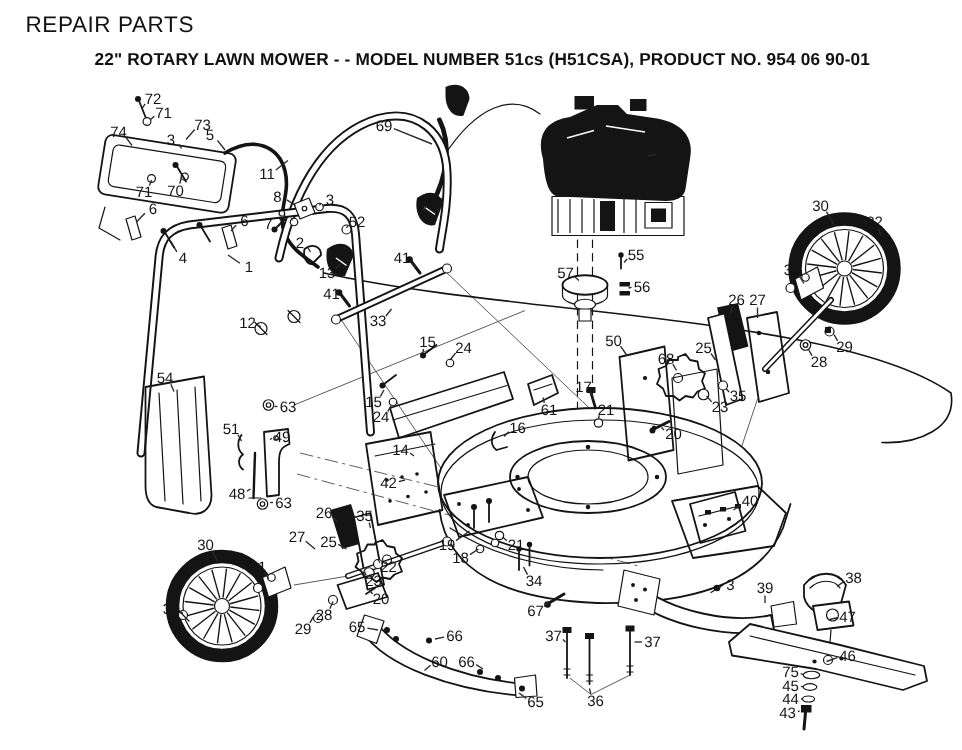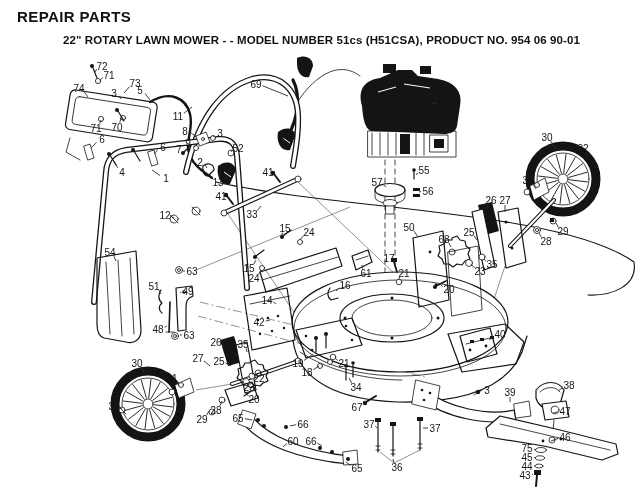--- a/index.html
+++ b/index.html
@@ -1,18 +1,18 @@
 <!DOCTYPE html>
 <html><head>
 <meta charset="utf-8">
 <style>
   html,body{margin:0;padding:0}
   body{width:641px;height:500px;background:#fff;position:relative;overflow:hidden;
        font-family:"Liberation Sans",sans-serif;color:#111}
-  .title{position:absolute;left:17px;top:8px;font-size:15px;font-weight:bold;letter-spacing:.4px}
+  .title{position:absolute;left:17px;top:8px;font-size:15px;font-weight:normal;letter-spacing:.4px}
   .subtitle{position:absolute;left:63px;top:34px;font-size:11.5px;font-weight:bold;letter-spacing:.1px;white-space:nowrap}
   svg{position:absolute;left:0;top:0}
   .ln{fill:none;stroke:#141414;stroke-width:1.2;stroke-linejoin:round;stroke-linecap:round}
   .th{stroke-width:.8}
   .fw{fill:#fff}
   .dk{fill:#141414;stroke:none}
   .tube{fill:none;stroke:#141414;stroke-width:6;stroke-linecap:round;stroke-linejoin:round}
   .tubecore{fill:none;stroke:#fff;stroke-width:3.4;stroke-linecap:round;stroke-linejoin:round}
   .callout{font-size:10px;fill:#141414}
   .leader{stroke:#2a2a2a;stroke-width:.9}

